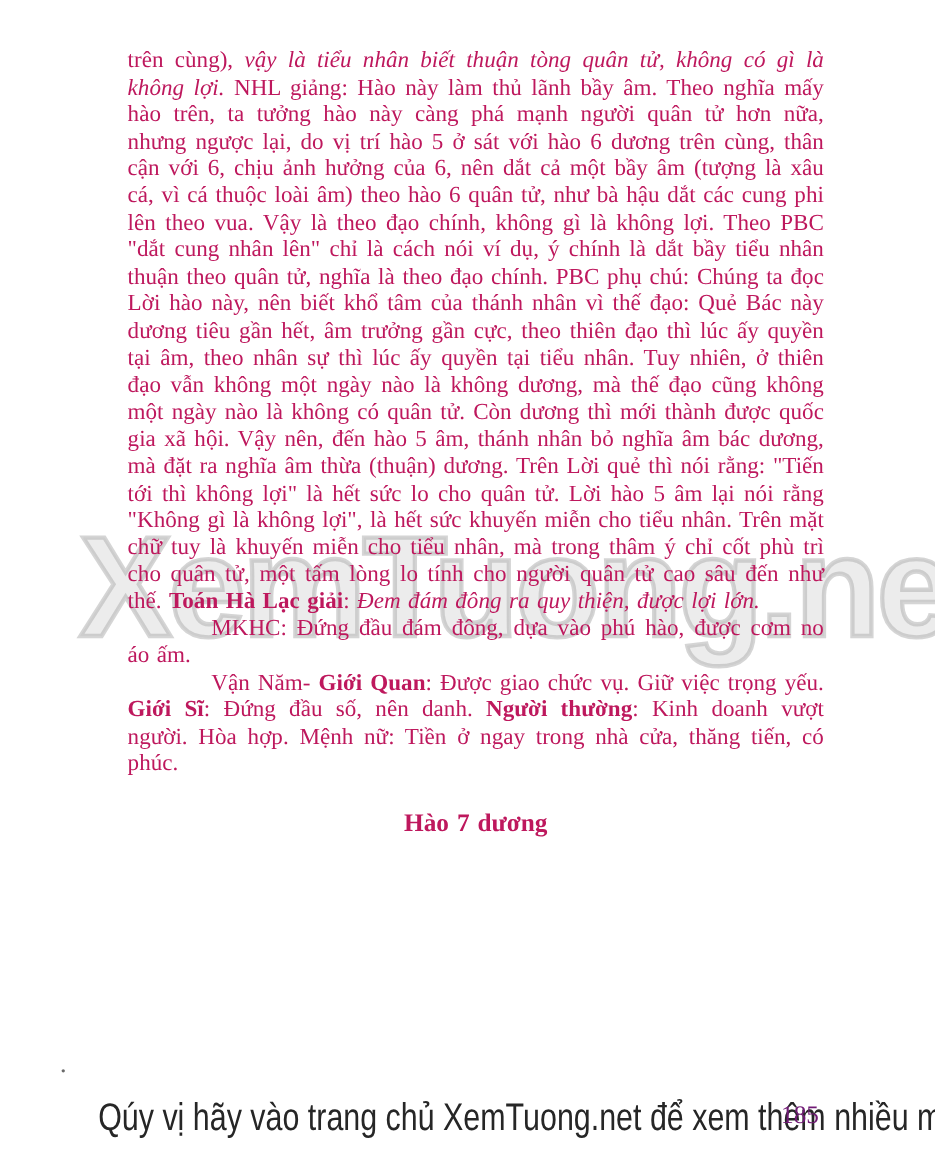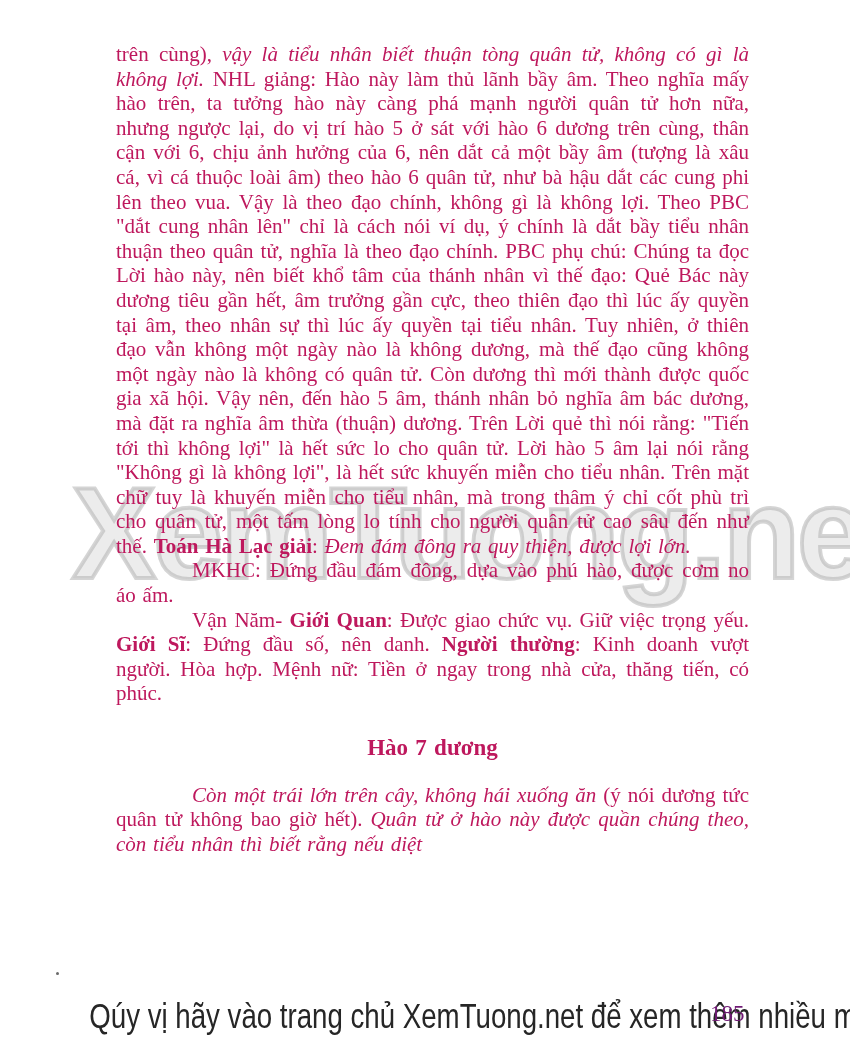--- a/index.html
+++ b/index.html
@@ -98,21 +98,20 @@
 
 <div class="page">
 
   <div class="watermark">XemTuong.net</div>
 
   <div class="text-block">
       <p class="p-cont"><span class="seg-n">trên cùng), </span><span class="seg-i">vậy là tiểu nhân biết thuận tòng quân tử, không có gì là không lợi.</span><span class="seg-n"> NHL giảng: Hào này làm thủ lãnh bầy âm. Theo nghĩa mấy hào trên, ta tưởng hào này càng phá mạnh người quân tử hơn nữa, nhưng ngược lại, do vị trí hào 5 ở sát với hào 6 dương trên cùng, thân cận với 6, chịu ảnh hưởng của 6, nên dắt cả một bầy âm (tượng là xâu cá, vì cá thuộc loài âm) theo hào 6 quân tử, như bà hậu dắt các cung phi lên theo vua. Vậy là theo đạo chính, không gì là không lợi. Theo PBC "dắt cung nhân lên" chỉ là cách nói ví dụ, ý chính là dắt bầy tiểu nhân thuận theo quân tử, nghĩa là theo đạo chính. PBC phụ chú: Chúng ta đọc Lời hào này, nên biết khổ tâm của thánh nhân vì thế đạo: Quẻ Bác này dương tiêu gần hết, âm trưởng gần cực, theo thiên đạo thì lúc ấy quyền tại âm, theo nhân sự thì lúc ấy quyền tại tiểu nhân. Tuy nhiên, ở thiên đạo vẫn không một ngày nào là không dương, mà thế đạo cũng không một ngày nào là không có quân tử. Còn dương thì mới thành được quốc gia xã hội. Vậy nên, đến hào 5 âm, thánh nhân bỏ nghĩa âm bác dương, mà đặt ra nghĩa âm thừa (thuận) dương. Trên Lời quẻ thì nói rằng: "Tiến tới thì không lợi" là hết sức lo cho quân tử. Lời hào 5 âm lại nói rằng "Không gì là không lợi", là hết sức khuyến miễn cho tiểu nhân. Trên mặt chữ tuy là khuyến miễn cho tiểu nhân, mà trong thâm ý chỉ cốt phù trì cho quân tử, một tấm lòng lo tính cho người quân tử cao sâu đến như thế. </span><span class="seg-b">Toán Hà Lạc giải</span><span class="seg-n">: </span><span class="seg-i">Đem đám đông ra quy thiện, được lợi lớn.</span></p>
       <p class="p-ind"><span class="seg-n">MKHC: Đứng đầu đám đông, dựa vào phú hào, được cơm no áo ấm.</span></p>
       <p class="p-ind"><span class="seg-n">Vận Năm- </span><span class="seg-b">Giới Quan</span><span class="seg-n">: Được giao chức vụ. Giữ việc trọng yếu. </span><span class="seg-b">Giới Sĩ</span><span class="seg-n">: Đứng đầu số, nên danh. </span><span class="seg-b">Người thường</span><span class="seg-n">: Kinh doanh vượt người. Hòa hợp. Mệnh nữ: Tiền ở ngay trong nhà cửa, thăng tiến, có phúc.</span></p>
       <h2 class="h-sec"><span class="seg-b">Hào 7 dương</span></h2>
-      <p class="p-ind"><span class="seg-i">Còn một trái lớn trên cây, không hái xuống ăn</span><span class="seg-n"> (ý nói dương tức quân tử không bao giờ hết). </span><span class="seg-i">Quân tử ở hào này được quần chúng theo, còn tiểu nhân thì biết rằng nếu diệt</span></p>
     </div>
 
   <div class="speck"></div>
 
   <div class="page-number">185</div>
 
   <div class="footer">Qúy vị hãy vào trang chủ XemTuong.net để xem thêm nhiều mục hay khác</div>
 
 </div>
 

